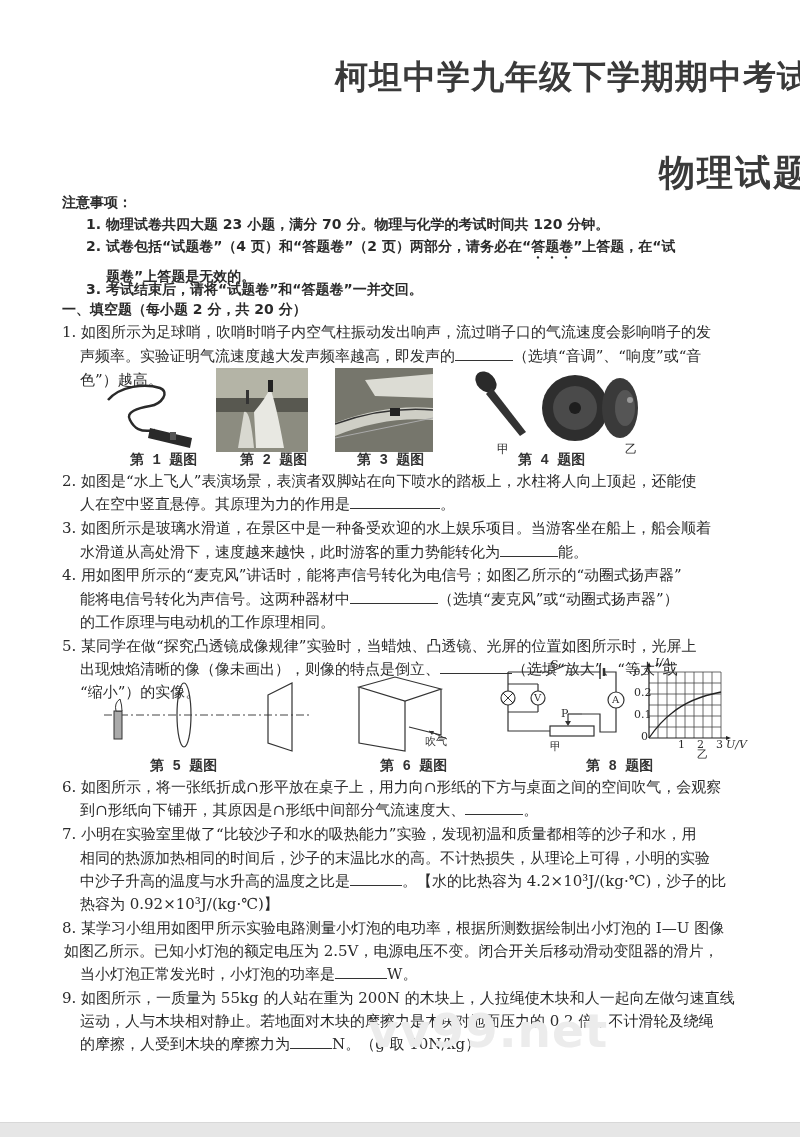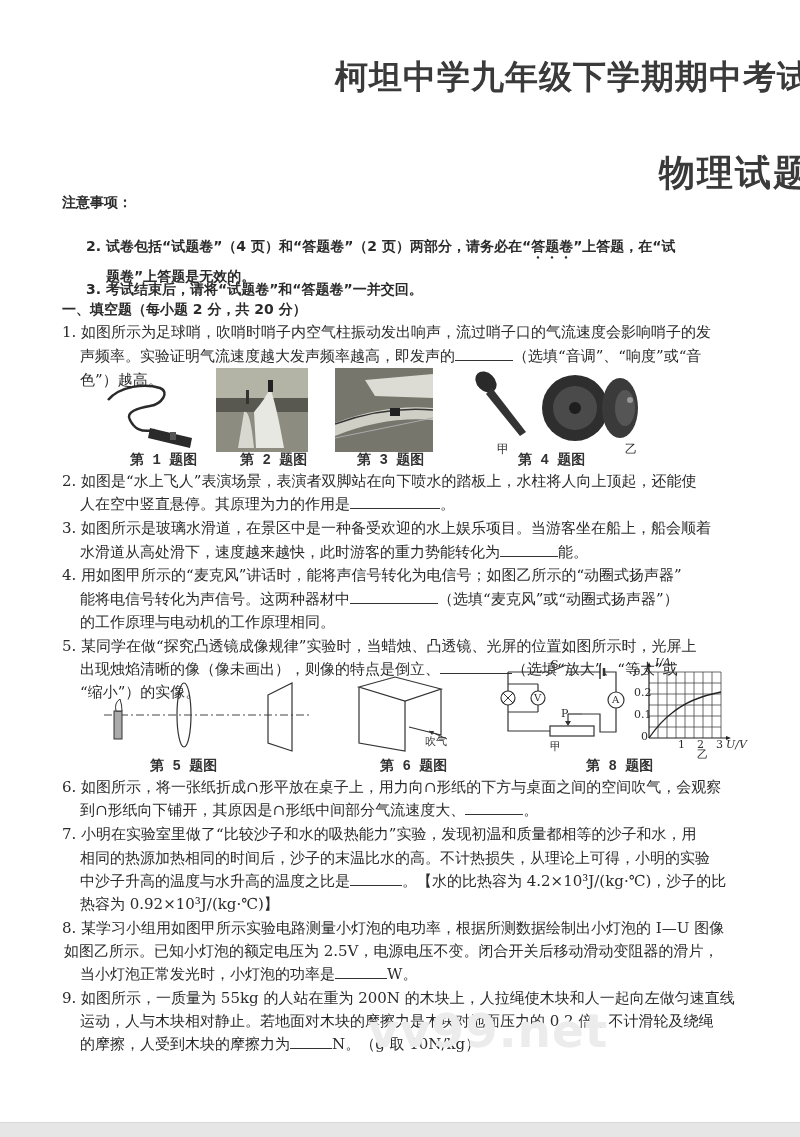--- a/index.html
+++ b/index.html
@@ -29,20 +29,21 @@
 </style>
 </head>
 <body>
 
 <div class="page">
 
   <div class="title title1">柯坦中学九年级下学期期中考试</div>
   <div class="title title2">物理试题</div>
 
   <div class="txt sans bold" style="left:62px; top:190px; font-size:14px;">注意事项：</div>
+  <div class="txt sans bold" style="left:86px; top:212px; font-size:14px;">1. 物理试卷共四大题 23 小题，满分 70 分。物理与化学的考试时间共 120 分钟。</div>
   <div class="txt sans bold" style="left:86px; top:234px; font-size:14px;">
     <span>2. 试卷包括“试题卷”（4 页）和“答题卷”（2 页）两部分，请务必在“</span><span class="emph">答题卷</span><span>”上答题，在“试</span>
   </div>
   <div class="txt sans bold" style="left:106px; top:264px; font-size:14px;">题卷”上答题是无效的。</div>
   <div class="txt sans bold" style="left:86px; top:277px; font-size:14px;">3. 考试结束后，请将“试题卷”和“答题卷”一并交回。</div>
   <div class="txt sans bold" style="left:62px; top:297px; font-size:14px;">一、填空题（每小题 2 分，共 20 分）</div>
 
   <div class="txt" style="left:62px; top:320px;">1.  如图所示为足球哨，吹哨时哨子内空气柱振动发出响声，流过哨子口的气流速度会影响哨子的发</div>
   <div class="txt" style="left:80px; top:344px;">
     <span>声频率。实验证明气流速度越大发声频率越高，即发声的</span><span class="blank" style="width:58px;"></span><span>（选填“音调”、“响度”或“音</span>

